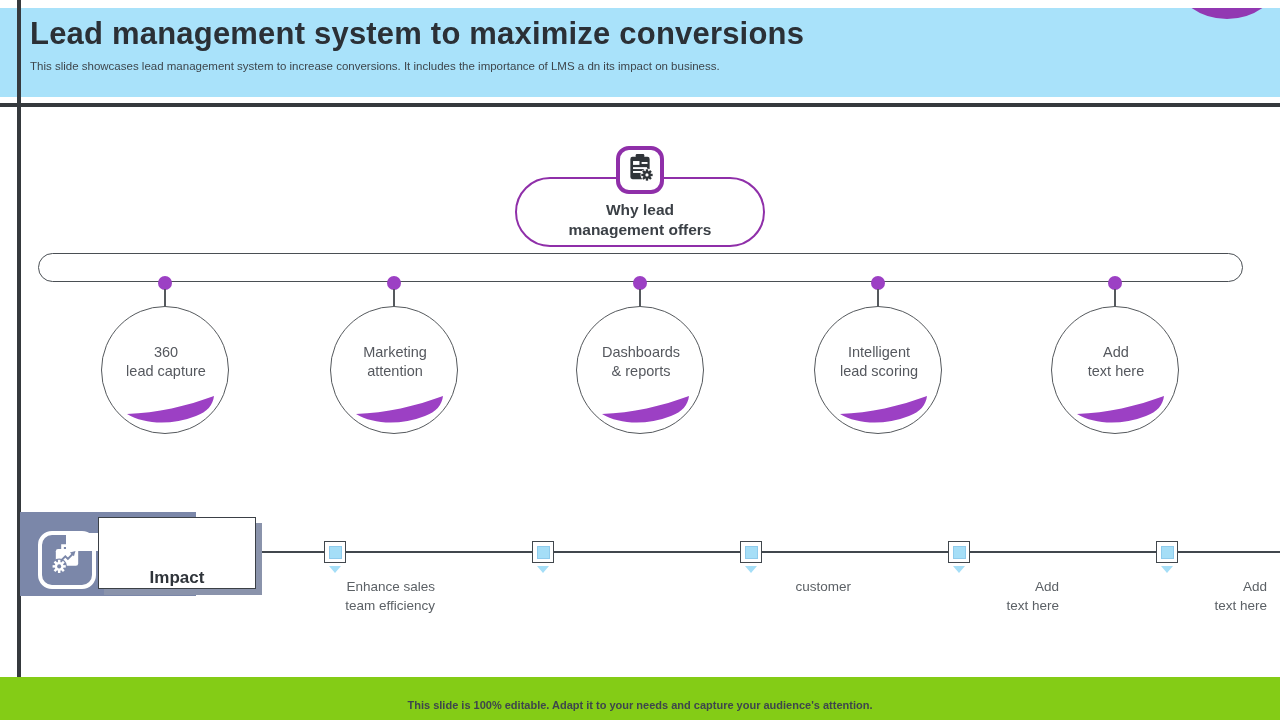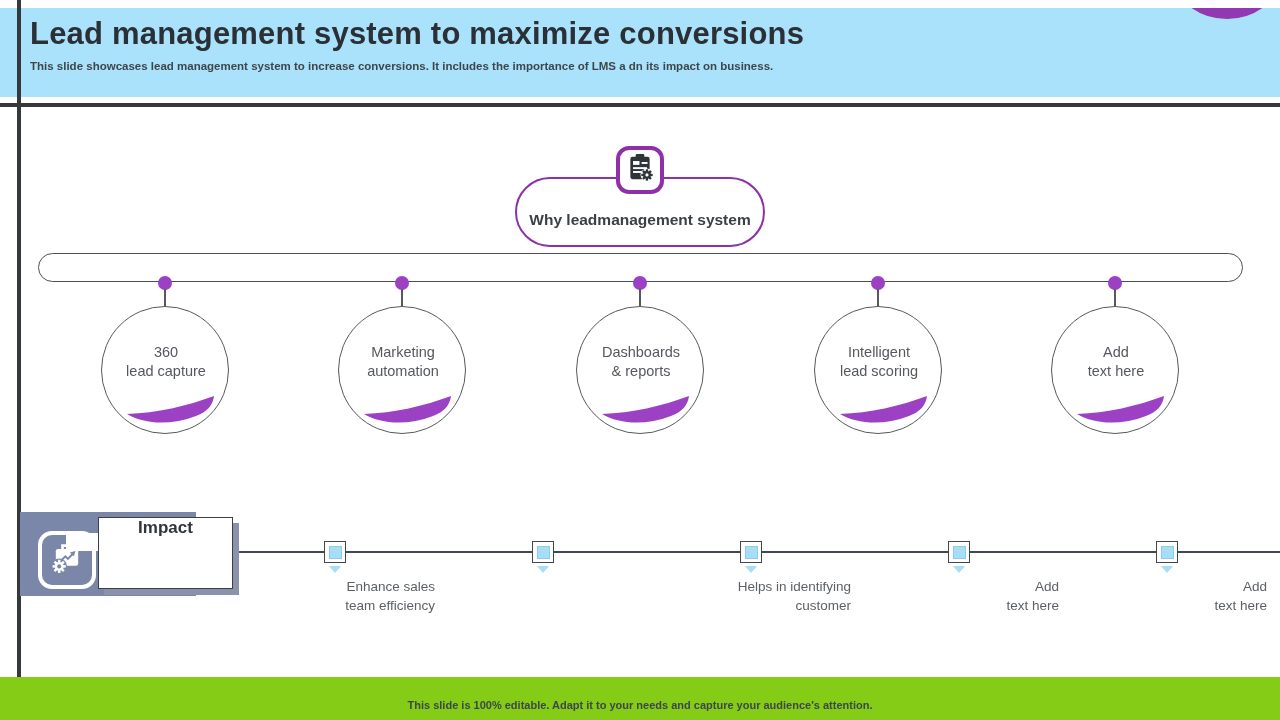--- a/index.html
+++ b/index.html
@@ -2,49 +2,49 @@
 <html><head>
 <meta charset="utf-8">
 <style>
   html,body{margin:0;padding:0;background:#e8e8e8;}
   *{box-sizing:border-box;font-family:"Liberation Sans",sans-serif;}
   .slide{position:relative;width:1280px;height:720px;background:#ffffff;overflow:hidden;margin:0 auto;}
 
   
   .header-band{position:absolute;left:0;top:8px;width:1280px;height:89px;background:#A9E2FA;overflow:hidden;}
   .title{position:absolute;left:30px;top:16px;font-size:31px;font-weight:700;color:#2B3036;letter-spacing:.2px;}
-  .subtitle{position:absolute;left:30px;top:60px;font-size:11.5px;font-weight:700;color:#3E464C;}
+  .subtitle{position:absolute;left:30px;top:60px;font-size:11.5px;font-weight:400;color:#3E464C;}
   .corner-ring{position:absolute;left:1165px;top:-113px;width:124px;height:124px;border:43px solid #9238B2;border-radius:50%;}
 
   
   .v-line{position:absolute;left:17px;top:0;width:4px;height:720px;background:#35393D;}
   .h-line{position:absolute;left:0;top:103px;width:1280px;height:4px;background:#35393D;}
 
   
-  .why-pill{position:absolute;left:515px;top:177px;width:250px;height:70px;background:#fff;border:2.5px solid #8F2FA9;border-radius:35px;display:flex;flex-direction:row;justify-content:center;align-items:center;padding-top:16px;z-index:3;}
+  .why-pill{position:absolute;left:515px;top:177px;width:250px;height:70px;background:#fff;border:2.5px solid #8F2FA9;border-radius:35px;display:flex;flex-direction:column;justify-content:center;align-items:center;padding-top:16px;z-index:3;}
   .why-pill .t-line{display:block;font-size:15.5px;font-weight:700;color:#3B4046;line-height:20px;white-space:pre-wrap;}
   .why-icon-box{position:absolute;left:616px;top:146px;width:48px;height:48px;background:#fff;border:4px solid #8F2FA9;border-radius:13px;z-index:4;display:flex;align-items:center;justify-content:center;}
 
   
   .timeline-bar{position:absolute;left:38px;top:253px;width:1205px;height:29px;border:1.5px solid #4A4F54;border-radius:15px;background:#fff;}
 
   
   .feature{position:absolute;top:276px;width:128px;height:162px;}
   .feature .dot{position:absolute;left:57px;top:0;width:14px;height:14px;border-radius:50%;background:#9C40C4;}
   .feature .connector{position:absolute;left:63px;top:13px;width:1.5px;height:18px;background:#55595D;}
   .feature .circle{position:absolute;left:0;top:30px;width:128px;height:128px;border:1.5px solid #55595D;border-radius:50%;background:#fff;overflow:hidden;}
   .feature .label{position:absolute;left:0;top:36px;width:128px;text-align:center;z-index:2;}
   .feature .label .t-line{display:block;font-size:14.5px;color:#55585E;line-height:19px;white-space:pre-wrap;}
   .feature .swoosh{position:absolute;left:0;top:0;width:128px;height:128px;}
 
   
   .impact-block{position:absolute;left:20px;top:512px;width:176px;height:84px;background:#7B87A9;z-index:2;}
   .impact-icon-frame{position:absolute;left:18px;top:19px;width:58px;height:58px;border:4.5px solid #fff;border-radius:14px;display:flex;align-items:center;justify-content:center;}
   .impact-notch{position:absolute;left:66px;top:533px;width:36px;height:18px;background:#fff;z-index:3;}
-  .impact-box{position:absolute;left:98px;top:517px;width:135px;height:72px;background:#fff;border:1.5px solid #3B4046;box-shadow:6px 6px 0 #8A93AB;z-index:4;display:flex;align-items:flex-start;justify-content:center;}
+  .impact-box{position:absolute;left:98px;top:517px;width:158px;height:72px;background:#fff;border:1.5px solid #3B4046;box-shadow:6px 6px 0 #8A93AB;z-index:4;display:flex;align-items:flex-end;justify-content:center;}
   .impact-box .impact-title{font-size:17px;font-weight:700;color:#2F343A;}
   .impact-line{position:absolute;left:233px;top:551px;width:1047px;height:1.5px;background:#41474D;}
 
   .impact-item{position:absolute;top:541px;width:200px;}
   .impact-item .marker{position:absolute;left:89px;top:0;width:22px;height:22px;background:#fff;border:1.5px solid #41474D;display:flex;align-items:center;justify-content:center;}
   .impact-item .marker-fill{width:13px;height:13px;background:#A5DEF7;border:1px solid #8FCBEC;}
   .impact-item .tri{position:absolute;left:94px;top:25px;width:0;height:0;border-left:6px solid transparent;border-right:6px solid transparent;border-top:7px solid #A5DEF7;}
   .impact-item .label{position:absolute;left:0;top:36px;width:200px;text-align:right;}
   .impact-item .label .t-line{display:block;font-size:13.5px;color:#5C6166;line-height:19px;white-space:pre-wrap;}
 
@@ -61,21 +61,21 @@
     <div class="corner-ring"></div>
   </div>
   <div class="title">Lead management system to maximize conversions</div>
   <div class="subtitle">This slide showcases lead management system to increase conversions. It includes the importance of LMS a dn its impact on business.</div>
 
   <div class="v-line"></div>
   <div class="h-line"></div>
 
   <div class="why-pill">
     <span class="t-line">Why lead</span>
-    <span class="t-line">management system</span>
+    <span class="t-line">management offers</span>
   </div>
   <div class="why-icon-box">
     <span>
       <svg width="30" height="30" viewBox="0 0 28 28">
         <rect x="10" y="1" width="8" height="5" rx="1" fill="#2F3438"></rect>
         <rect x="5" y="3.5" width="18" height="21" rx="2" fill="#2F3438"></rect>
         <rect x="7.5" y="7.5" width="6" height="3.6" fill="#fff"></rect>
         <rect x="15.5" y="8.4" width="5.5" height="1.8" fill="#fff"></rect>
         <rect x="7.5" y="13.2" width="13" height="1.8" fill="#fff"></rect>
         <rect x="7.5" y="16.8" width="13" height="1.8" fill="#fff"></rect>
@@ -100,30 +100,30 @@
     <div class="circle">
       <svg class="swoosh" viewBox="0 0 128 128">
           <path d="M 25 107 C 55 106 85 99 112 89 C 111 98 105 105 94 109 C 68 119 42 117 25 107 Z" fill="#9C40C4"></path>
         </svg>
       <div class="label">
         <span class="t-line">360</span>
         <span class="t-line">lead capture</span>
       </div>
     </div>
   </div>
-  <div class="feature" style="left:338px">
+  <div class="feature" style="left:330px">
     <div class="dot"></div>
     <div class="connector"></div>
     <div class="circle">
       <svg class="swoosh" viewBox="0 0 128 128">
           <path d="M 25 107 C 55 106 85 99 112 89 C 111 98 105 105 94 109 C 68 119 42 117 25 107 Z" fill="#9C40C4"></path>
         </svg>
       <div class="label">
         <span class="t-line">Marketing</span>
-        <span class="t-line">automation</span>
+        <span class="t-line">attention</span>
       </div>
     </div>
   </div>
   <div class="feature" style="left:814px">
     <div class="dot"></div>
     <div class="connector"></div>
     <div class="circle">
       <svg class="swoosh" viewBox="0 0 128 128">
           <path d="M 25 107 C 55 106 85 99 112 89 C 111 98 105 105 94 109 C 68 119 42 117 25 107 Z" fill="#9C40C4"></path>
         </svg>
@@ -206,21 +206,20 @@
     <div class="label">
       <span class="t-line"></span>
     </div>
   </div>
   <div class="impact-item" style="left:651px">
     <div class="marker">
         <div class="marker-fill"></div>
       </div>
     <div class="tri"></div>
     <div class="label">
-      <span class="t-line">Helps in identifying</span>
       <span class="t-line">customer</span>
     </div>
   </div>
   <div class="impact-item" style="left:859px">
     <div class="marker">
         <div class="marker-fill"></div>
       </div>
     <div class="tri"></div>
     <div class="label">
       <span class="t-line">Add</span>

